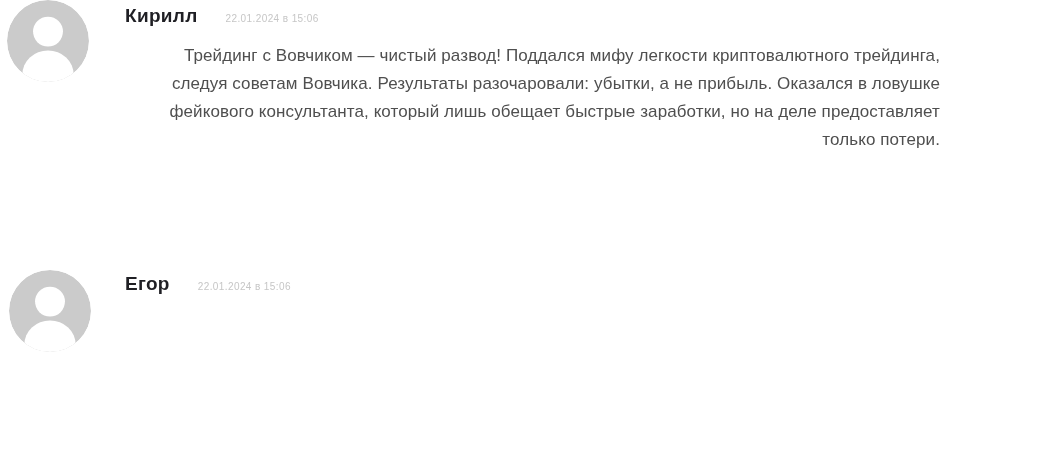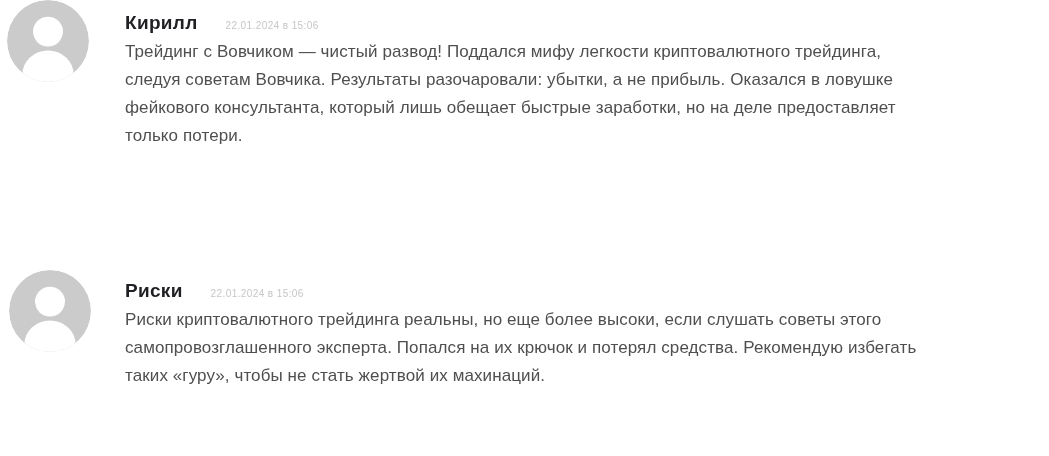--- a/index.html
+++ b/index.html
@@ -28,41 +28,42 @@
     top: 0;
     width: 82px;
     height: 82px;
     border-radius: 50%;
     overflow: hidden;
   }
   .comment-2 .avatar { left: 9px; top: 2px; }
   .avatar svg { display: block; width: 100%; height: 100%; }
   .content {
     margin-left: 125px;
-    padding-top: 12px;
+    padding-top: 5px;
     max-width: 815px;
+    text-align: right;
   }
   .meta-row {
     display: flex;
     align-items: baseline;
   }
   .author {
     font-size: 19px;
     font-weight: bold;
     color: #1f1f24;
     letter-spacing: 0.3px;
   }
   .timestamp {
     margin-left: 28px;
     font-size: 10px;
     color: #c6c6c6;
     letter-spacing: 0.4px;
   }
   .comment-text {
-    margin-top: 4px;
+    margin-top: 15px;
     font-size: 17px;
     line-height: 28px;
     color: #4f4f4f;
     letter-spacing: 0.1px;
   }
 </style>
 </head>
 <body>
 
 <div class="page">
@@ -105,20 +106,19 @@
           <circle cx="48" cy="48" r="48" fill="#cbcbcb"></circle>
           <g clip-path="url(#avclip2)">
             <circle cx="48" cy="37" r="17.5" fill="#ffffff"></circle>
             <ellipse cx="48" cy="87" rx="30" ry="28" fill="#ffffff"></ellipse>
           </g>
         </svg>
       </span>
     </div>
     <div class="content">
       <div class="meta-row">
-        <span class="author">Риски</span>
+        <span class="author">Егор</span>
         <span class="timestamp">22.01.2024 в 15:06</span>
       </div>
-      <p class="comment-text">Риски криптовалютного трейдинга реальны, но еще более высоки, если слушать советы этого самопровозглашенного эксперта. Попался на их крючок и потерял средства. Рекомендую избегать таких «гуру», чтобы не стать жертвой их махинаций.</p>
     </div>
   </article>
 
 </div>
 
 </body></html>

